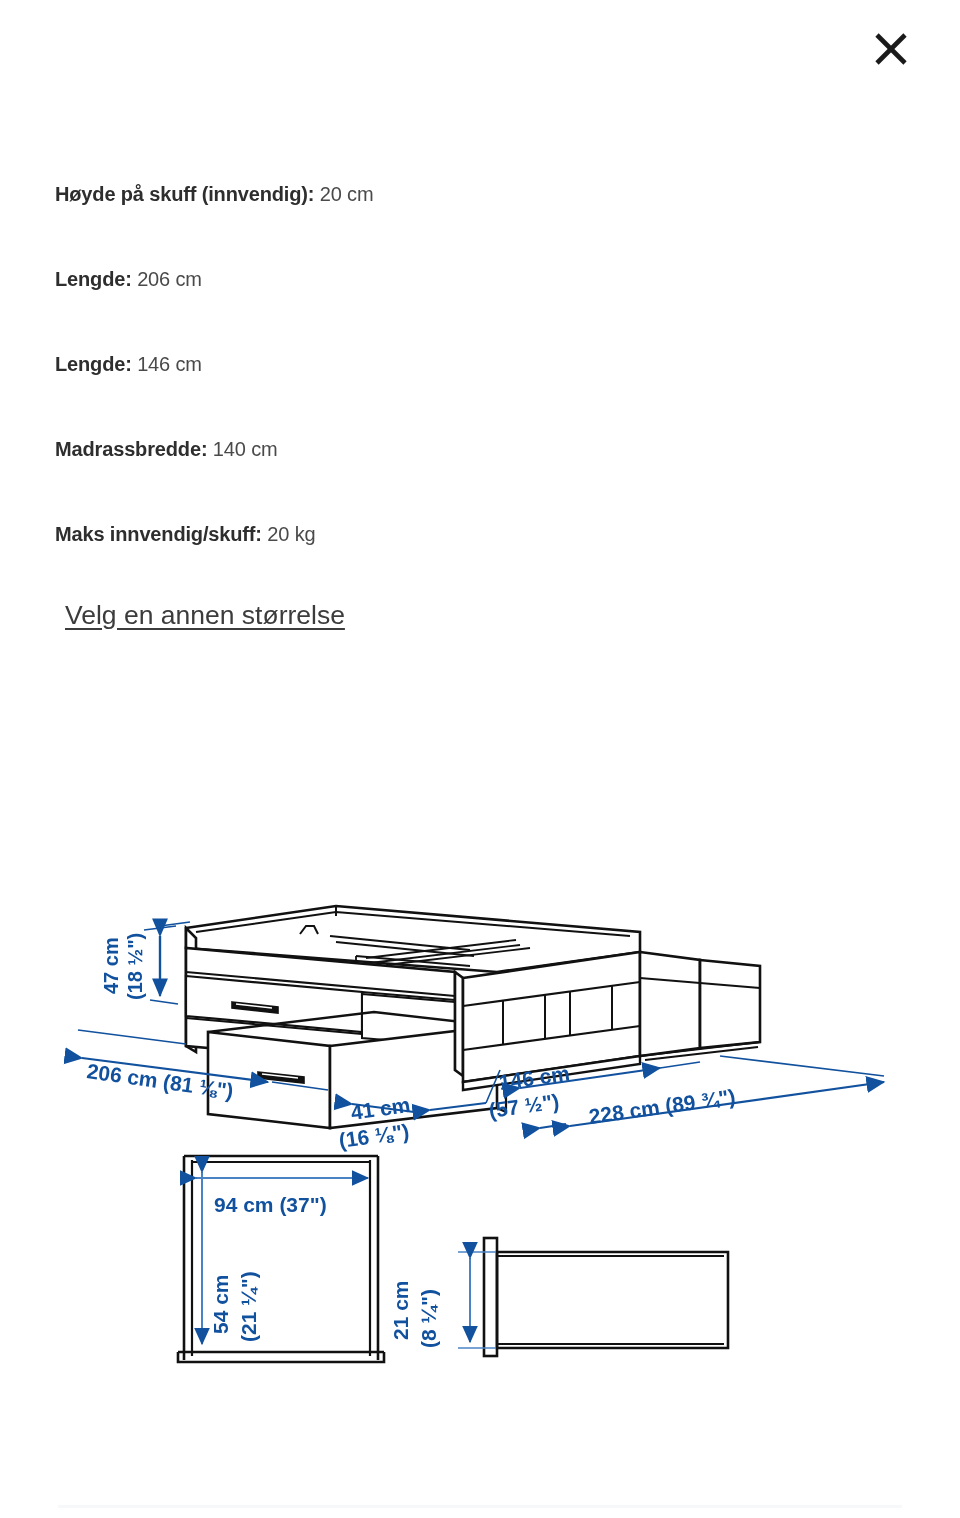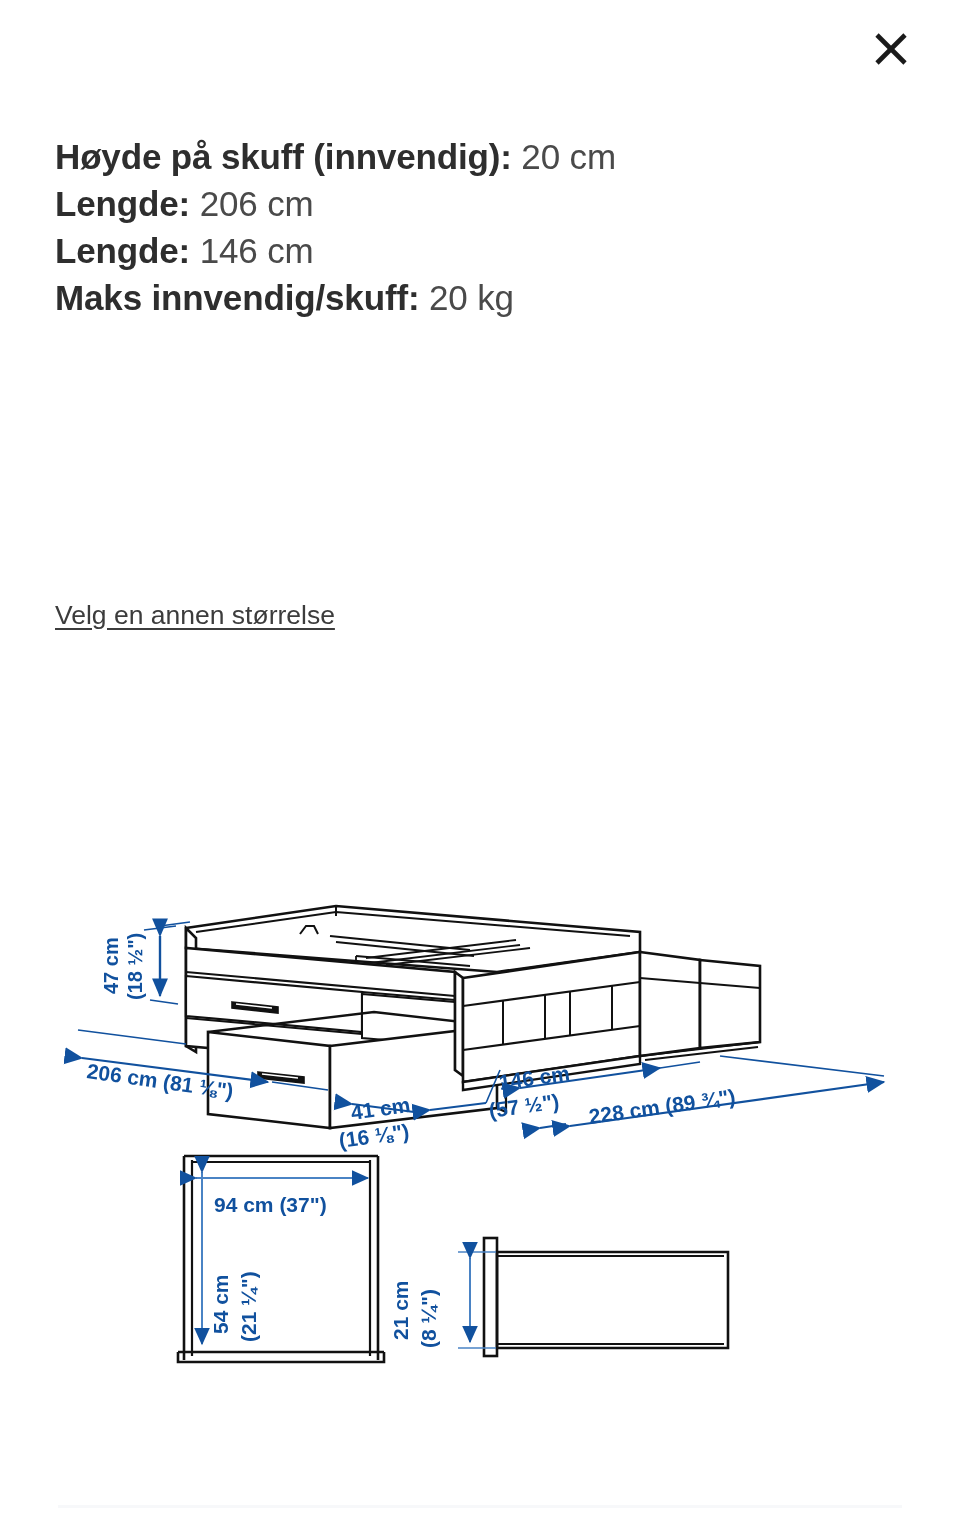--- a/index.html
+++ b/index.html
@@ -35,39 +35,40 @@
   #close-btn svg { display: block; }
 
   
   #spec-list {
     position: absolute;
     left: 55px;
     top: 133px;
     width: 850px;
   }
   .spec-row {
-    font-size: 35px;
+    font-size: 20px;
     line-height: 47px;
     color: #333333;
     white-space: nowrap;
     letter-spacing: -0.15px;
+    margin-top: 38px;
   }
   .spec-label {
     font-weight: 700;
     color: #2e2e2e;
   }
   .spec-value {
     font-weight: 400;
     color: #4a4a4a;
   }
 
   
   #size-link {
     position: absolute;
-    left: 55px;
+    left: 65px;
     top: 597px;
     font-size: 26.5px;
     line-height: 36px;
     color: #3c3c3c;
     text-decoration: underline;
     text-underline-offset: 4px;
     cursor: pointer;
     display: inline-block;
     white-space: nowrap;
     text-align: right;
@@ -109,20 +110,23 @@
   <div class="spec-row">
     <span class="spec-label">Høyde på skuff (innvendig):</span><span class="spec-value"> 20 cm</span>
   </div>
   <div class="spec-row">
     <span class="spec-label">Lengde:</span><span class="spec-value"> 206 cm</span>
   </div>
   <div class="spec-row">
     <span class="spec-label">Lengde:</span><span class="spec-value"> 146 cm</span>
   </div>
   <div class="spec-row">
+    <span class="spec-label">Madrassbredde:</span><span class="spec-value"> 140 cm</span>
+  </div>
+  <div class="spec-row">
     <span class="spec-label">Maks innvendig/skuff:</span><span class="spec-value"> 20 kg</span>
   </div>
 </div>
 
 <a id="size-link" href="#">Velg en annen størrelse</a>
 
 <div id="diagram">
   <svg width="960" height="530" viewBox="0 0 960 530">
     <defs>
       <marker id="ah" markerWidth="9" markerHeight="9" refX="8" refY="4.5" orient="auto">

